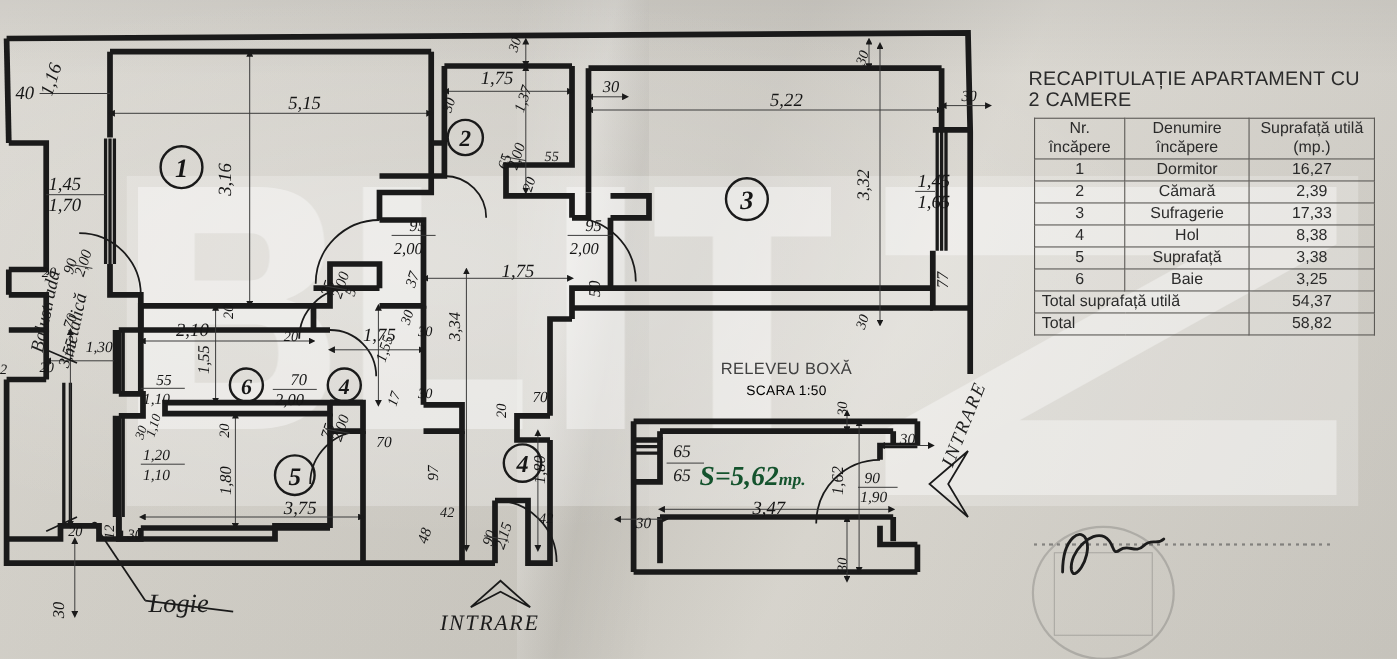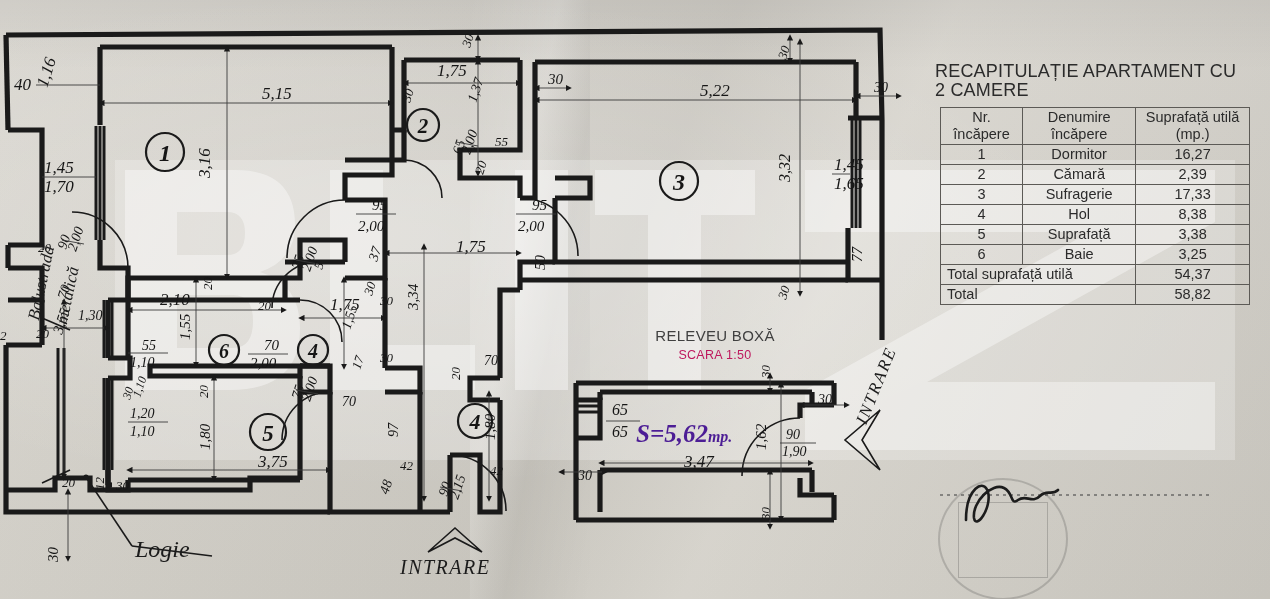--- a/index.html
+++ b/index.html
@@ -62,25 +62,25 @@
   .c3{width:117px;}
   .lbl-left{text-align:left!important;padding-left:6px!important;}
 
   
   .boxa-title{
     position:absolute;left:610px;top:327px;width:210px;text-align:center;
     font-size:15px;color:#404040;letter-spacing:.3px;
   }
   .boxa-sub{
     position:absolute;left:610px;top:348px;width:210px;text-align:center;
-    font-size:12.5px;color:#be185d;letter-spacing:.3px;
+    font-size:12.5px;color:#000000;letter-spacing:.3px;
   }
   .boxa-area{
     position:absolute;left:636px;top:420px;
-    font-size:25px;font-weight:bold;color:#4c1d95;
+    font-size:25px;font-weight:bold;color:#14532d;
     font-family:"Liberation Serif",serif;font-style:italic;
   }
   .boxa-area small{font-size:16px;}
 
   
   .hand{
     font-family:"Liberation Serif",serif;font-style:italic;
     color:#1c1c1c;position:absolute;white-space:nowrap;
   }
   .intrare1{left:400px;top:556px;font-size:20px;letter-spacing:1.5px;font-style:italic;}

